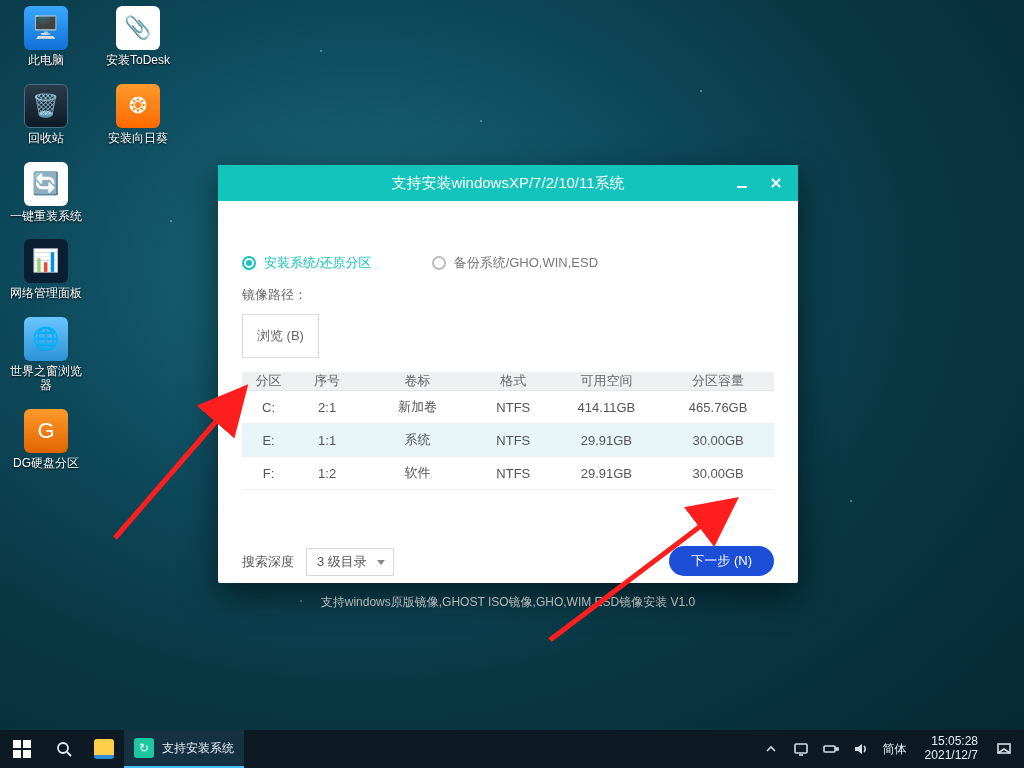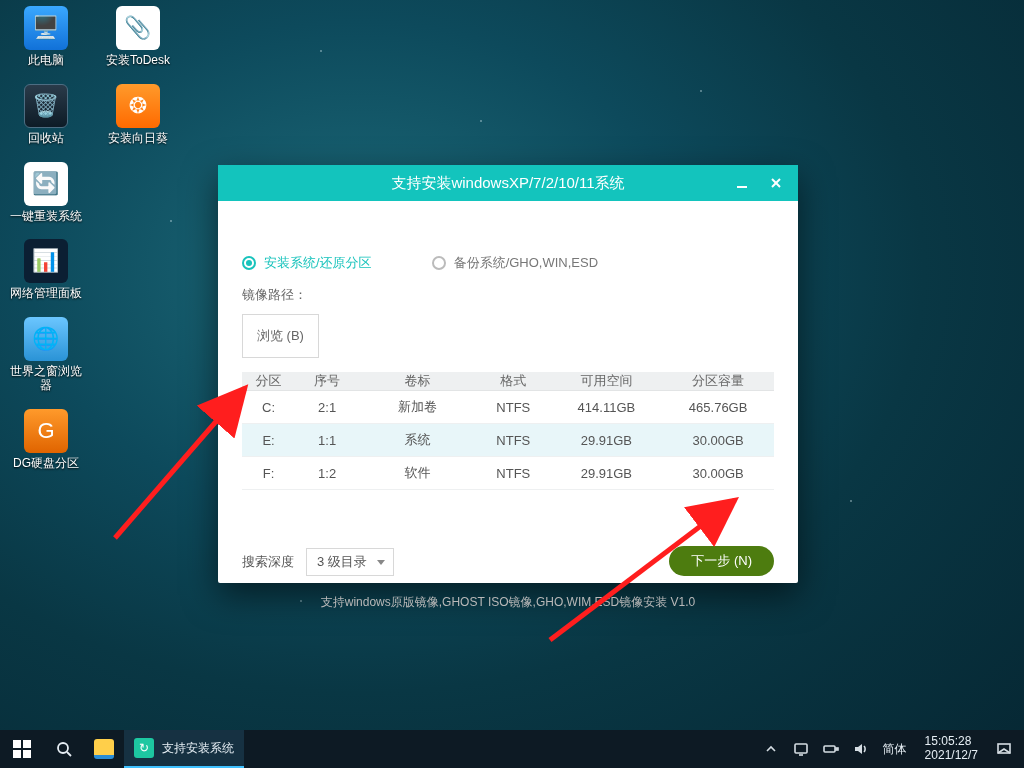--- a/index.html
+++ b/index.html
@@ -62,39 +62,39 @@
 
   table.parts { width:100%; border-collapse:collapse; font-size:13px; color:#555; }
   table.parts th { background:#eef0f1; font-weight:normal; color:#666; padding:0 4px; border-bottom:1px solid #e2e4e5; }
   table.parts td { text-align:center; padding:7px 4px; border-bottom:1px solid #eef0f1; }
   table.parts tr.sel td { background:#e8f6f9; }
 
   .bottom-row { display:flex; align-items:flex-end; justify-content:space-between; margin-top:56px; }
   .depth-group { display:flex; align-items:center; gap:12px; color:#555; }
   .select-box { height:28px; border:1px solid #d8d8d8; padding:0 26px 0 10px; display:flex; align-items:center; position:relative; font-size:13px; cursor:pointer; }
   .select-box::after { content:""; position:absolute; right:8px; top:11px; width:0;height:0; border-left:4px solid transparent;border-right:4px solid transparent;border-top:5px solid #888; }
-  .next-btn { height:30px; padding:0 22px; background:#4d7c0f; color:#fff; border-radius:15px; border:none; cursor:pointer; font-size:13px; }
+  .next-btn { height:30px; padding:0 22px; background:#1d4ed8; color:#fff; border-radius:15px; border:none; cursor:pointer; font-size:13px; }
 
   .footer-note { text-align:center; color:#b8b8b8; font-size:12px; margin-top:18px; }
 
   
   .arrow-svg { position:absolute; pointer-events:none; }
 
   
   .taskbar { position:absolute; left:0; bottom:0; width:100%; height:38px; background:#0d1a24; display:flex; align-items:center; color:#e6eef4; font-size:12px; }
   .start { width:44px; height:38px; display:flex; align-items:center; justify-content:center; cursor:pointer; }
   .start svg { width:18px; height:18px; fill:#fff; }
   .task-icons { display:flex; align-items:center; height:100%; }
   .task-item { height:38px; display:flex; align-items:center; padding:0 10px; gap:8px; cursor:pointer; }
   .task-item.active { background:#163142; border-bottom:2px solid #3fc1ff; }
   .task-glyph { width:20px; height:20px; display:flex; align-items:center; justify-content:center; border-radius:3px; }
   .tray { margin-left:auto; display:flex; align-items:center; gap:14px; padding-right:12px; height:100%; }
   .tray .ico { width:16px; height:16px; display:flex; align-items:center; justify-content:center; opacity:.92; }
   .tray .ico svg { stroke:#e6eef4; fill:none; stroke-width:1.6; }
-  .clock { line-height:1.15; padding:0 4px; }
+  .clock { text-align:right; line-height:1.15; padding:0 4px; }
 
 </style>
 </head>
 <body>
 
 <div class="star s1"></div>
 <div class="star s2"></div>
 <div class="star s3"></div>
 <div class="star s4"></div>
 <div class="star s5"></div>

